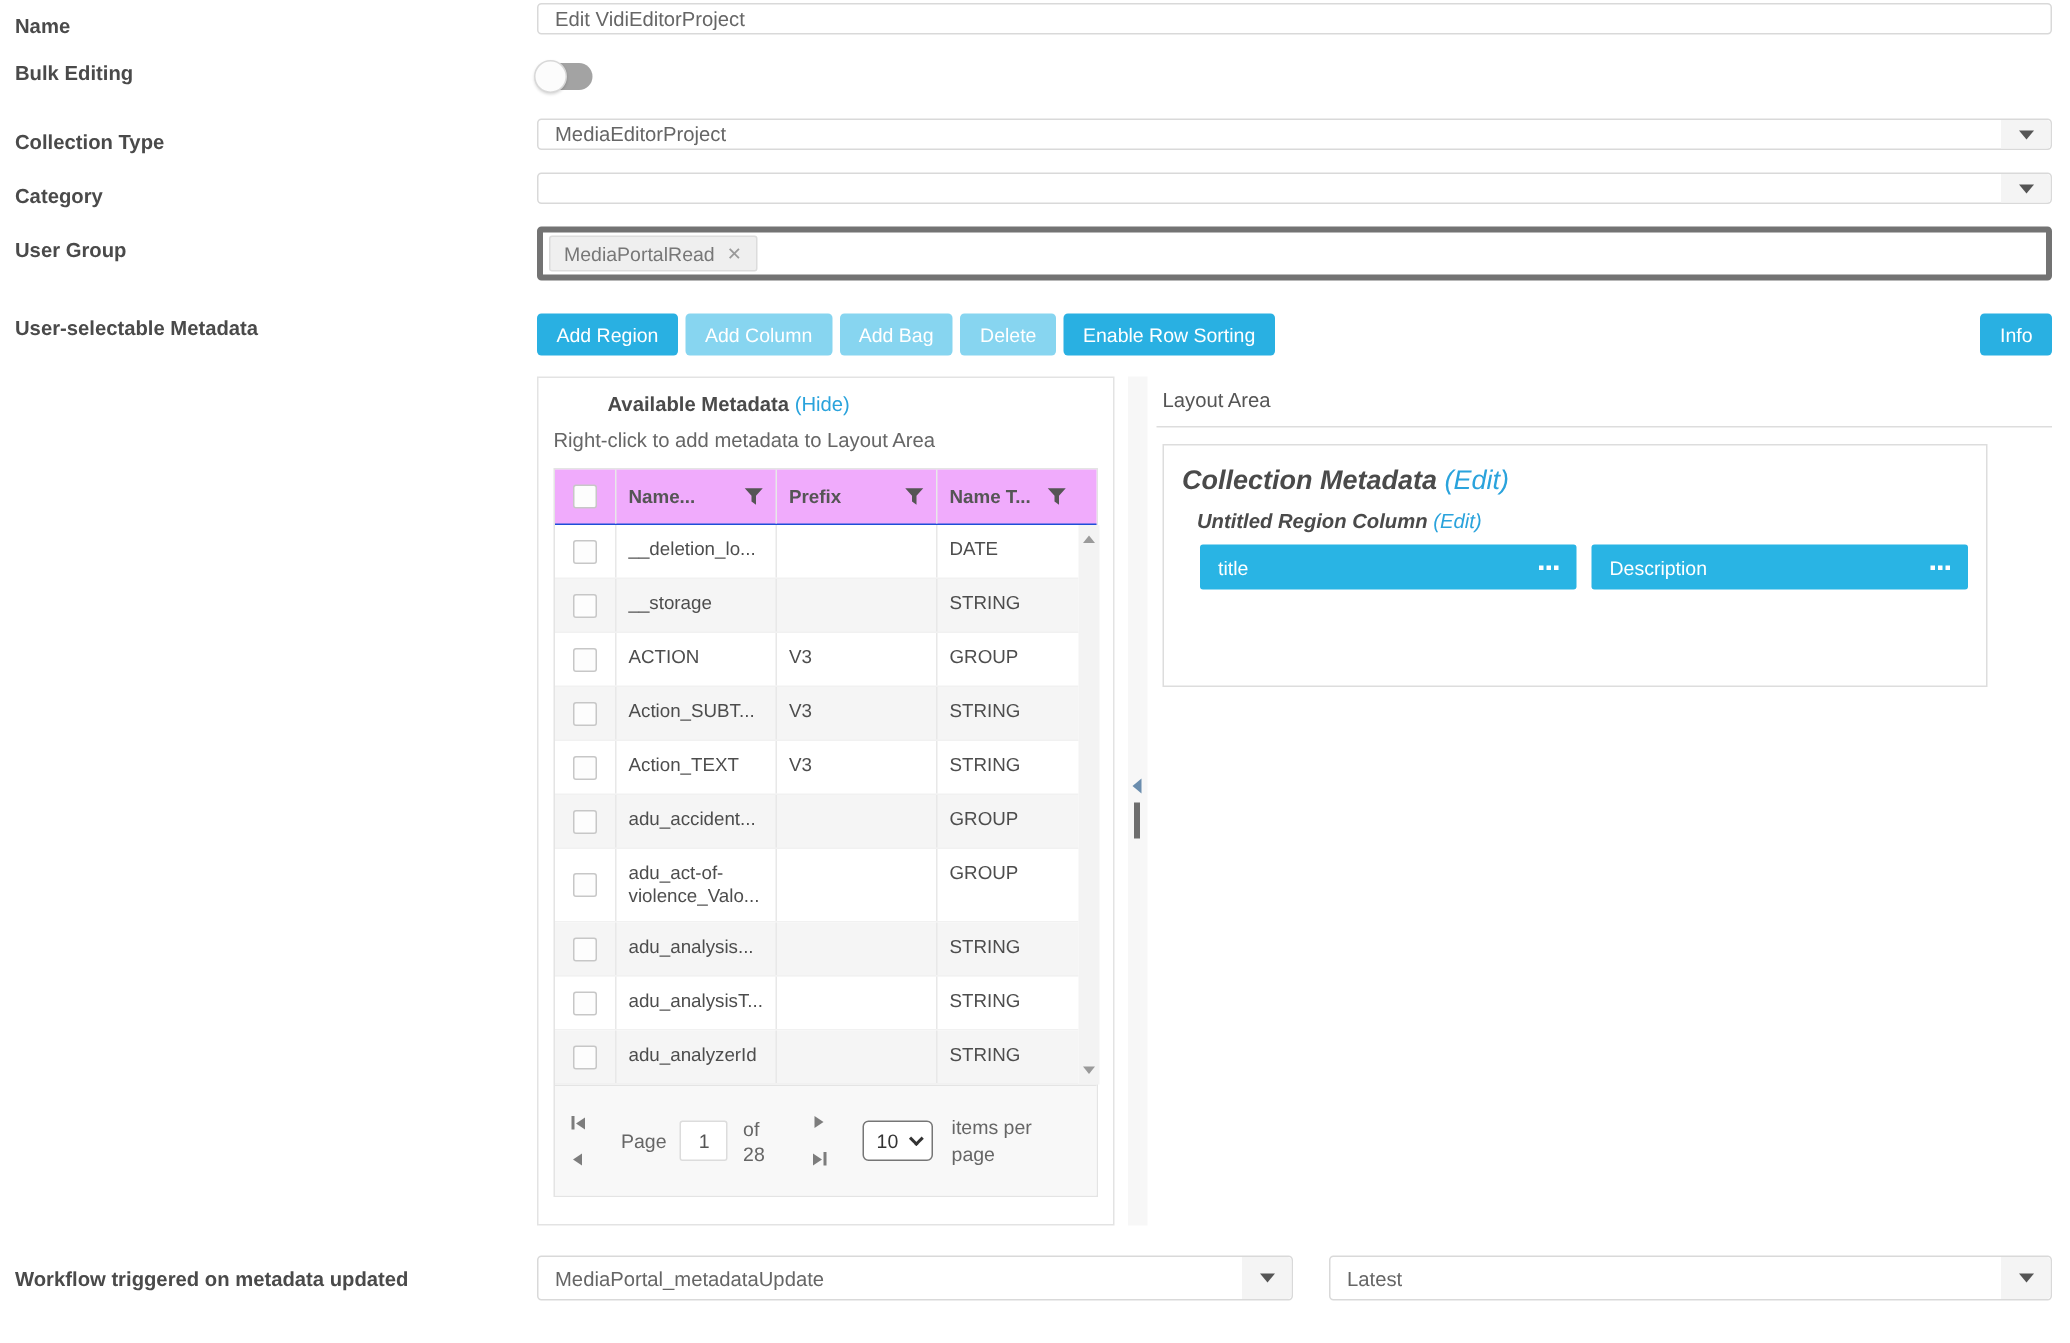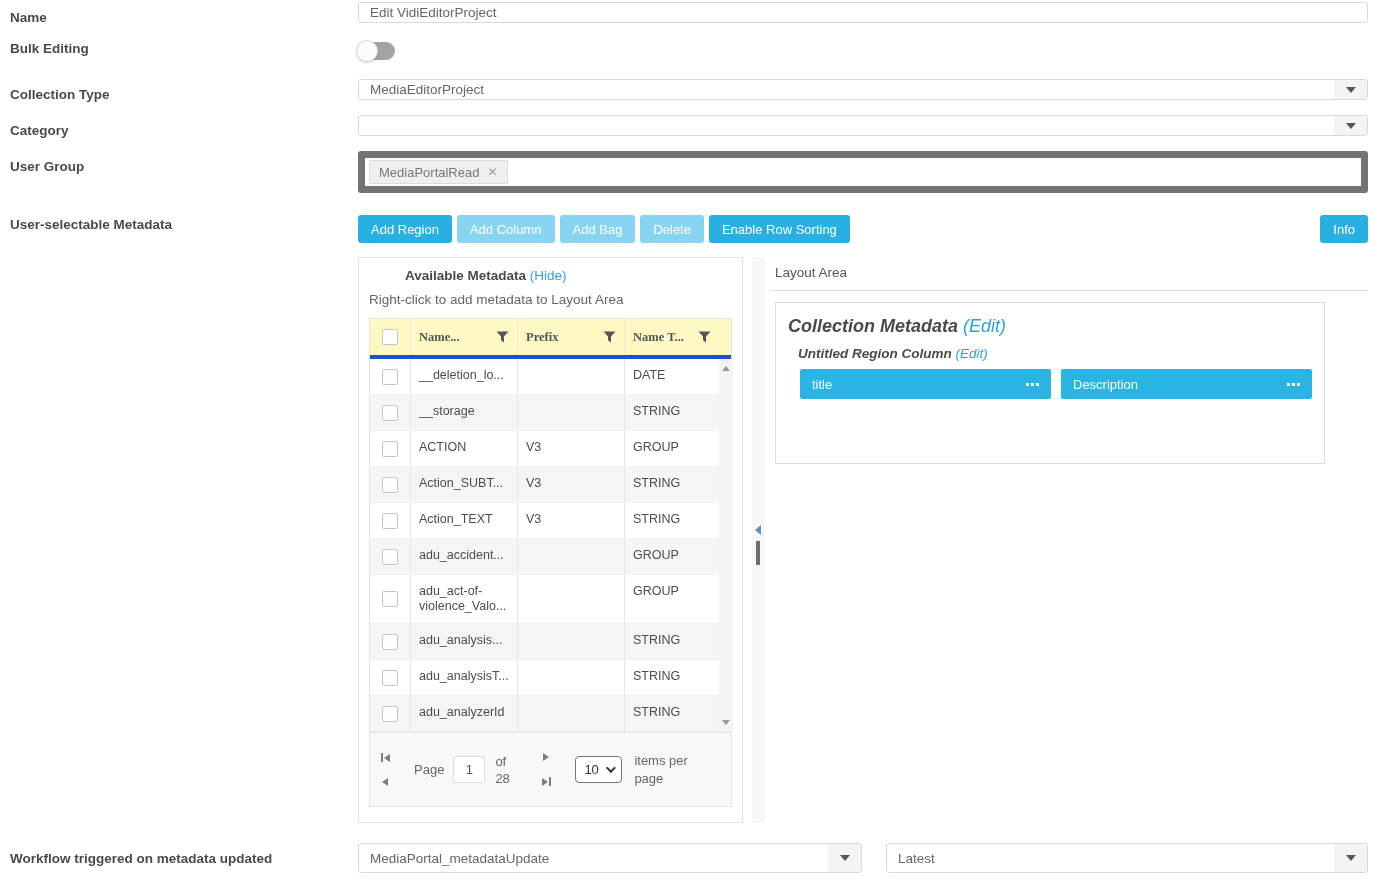--- a/index.html
+++ b/index.html
@@ -28,21 +28,21 @@
     border-right:5px solid transparent; border-top:6px solid #555; }
 
   
   .toggle { position:relative; width:37px; height:18px; border-radius:9px; background:#a3a3a3;
     margin-top:3px; cursor:pointer; }
   .toggle .knob { position:absolute; left:-2px; top:-2px; width:22px; height:22px;
     border-radius:50%; background:#fcfcfc; border:1px solid #d8d8d8;
     box-shadow:0 1px 2px rgba(0,0,0,.15); }
 
   
-  .tagbox { min-height:32px; border:7px solid #737373; border-radius:3px;
+  .tagbox { min-height:32px; border:4px solid #737373; border-radius:3px;
     display:flex; align-items:center; padding:2px 4px; }
   .chip { display:inline-flex; align-items:center; gap:8px; height:24px; padding:0 9px;
     background:#efefef; border:1px solid #dcdcdc; border-radius:2px;
     font-size:13px; color:#777; }
   .chip .x { color:#9a9a9a; font-size:12px; cursor:pointer; }
 
   
   .btn-row { display:flex; gap:5px; align-items:center; }
   .btn { height:28px; display:inline-flex; align-items:center; padding:0 13px;
     border:none; border-radius:3px; color:#fff; font-size:13px; font-family:inherit;
@@ -65,21 +65,21 @@
   .panel-gap2 { width:6px; }
   .right-panel { flex:1; padding-top:8px; min-width:0; }
 
   .panel-title { font-size:13.5px; color:#4a4a4a;margin-left:36px; }
   .panel-title b { font-weight:700; }
   .link { color:#2aa3dc; cursor:pointer; text-decoration:none; }
   .hint { font-size:13.5px; color:#666; margin-top:9px; }
 
   
   .grid { margin-top:11px; border:1px solid #e4e4e4; font-size:12.5px; color:#4d4d4d; }
-  .g-header { display:flex; background:#fef9c3; border-bottom:4px solid #1d4ed8;font-family:Liberation Serif, serif; }
+  .g-header { display:flex; background:#f0abfc; border-bottom:1px solid #1d4ed8; }
   .g-header .hcell { display:flex; align-items:center; justify-content:space-between;
     height:36px; padding:0 8px; font-weight:600; color:#555; }
   .g-header .hcb { justify-content:center; }
   .c0 { width:40px; flex:0 0 40px; }
   .c1 { width:107px; flex:0 0 107px; border-left:1px solid #e8e8e8; }
   .c2 { width:107px; flex:0 0 107px; border-left:1px solid #e8e8e8; }
   .c3 { width:95px;  flex:0 0 95px;  border-left:1px solid #e8e8e8; }
   .c4 { width:14px;  flex:0 0 14px; }
   .g-body { display:flex; }
   .g-rows { width:349px; flex:0 0 349px; }

